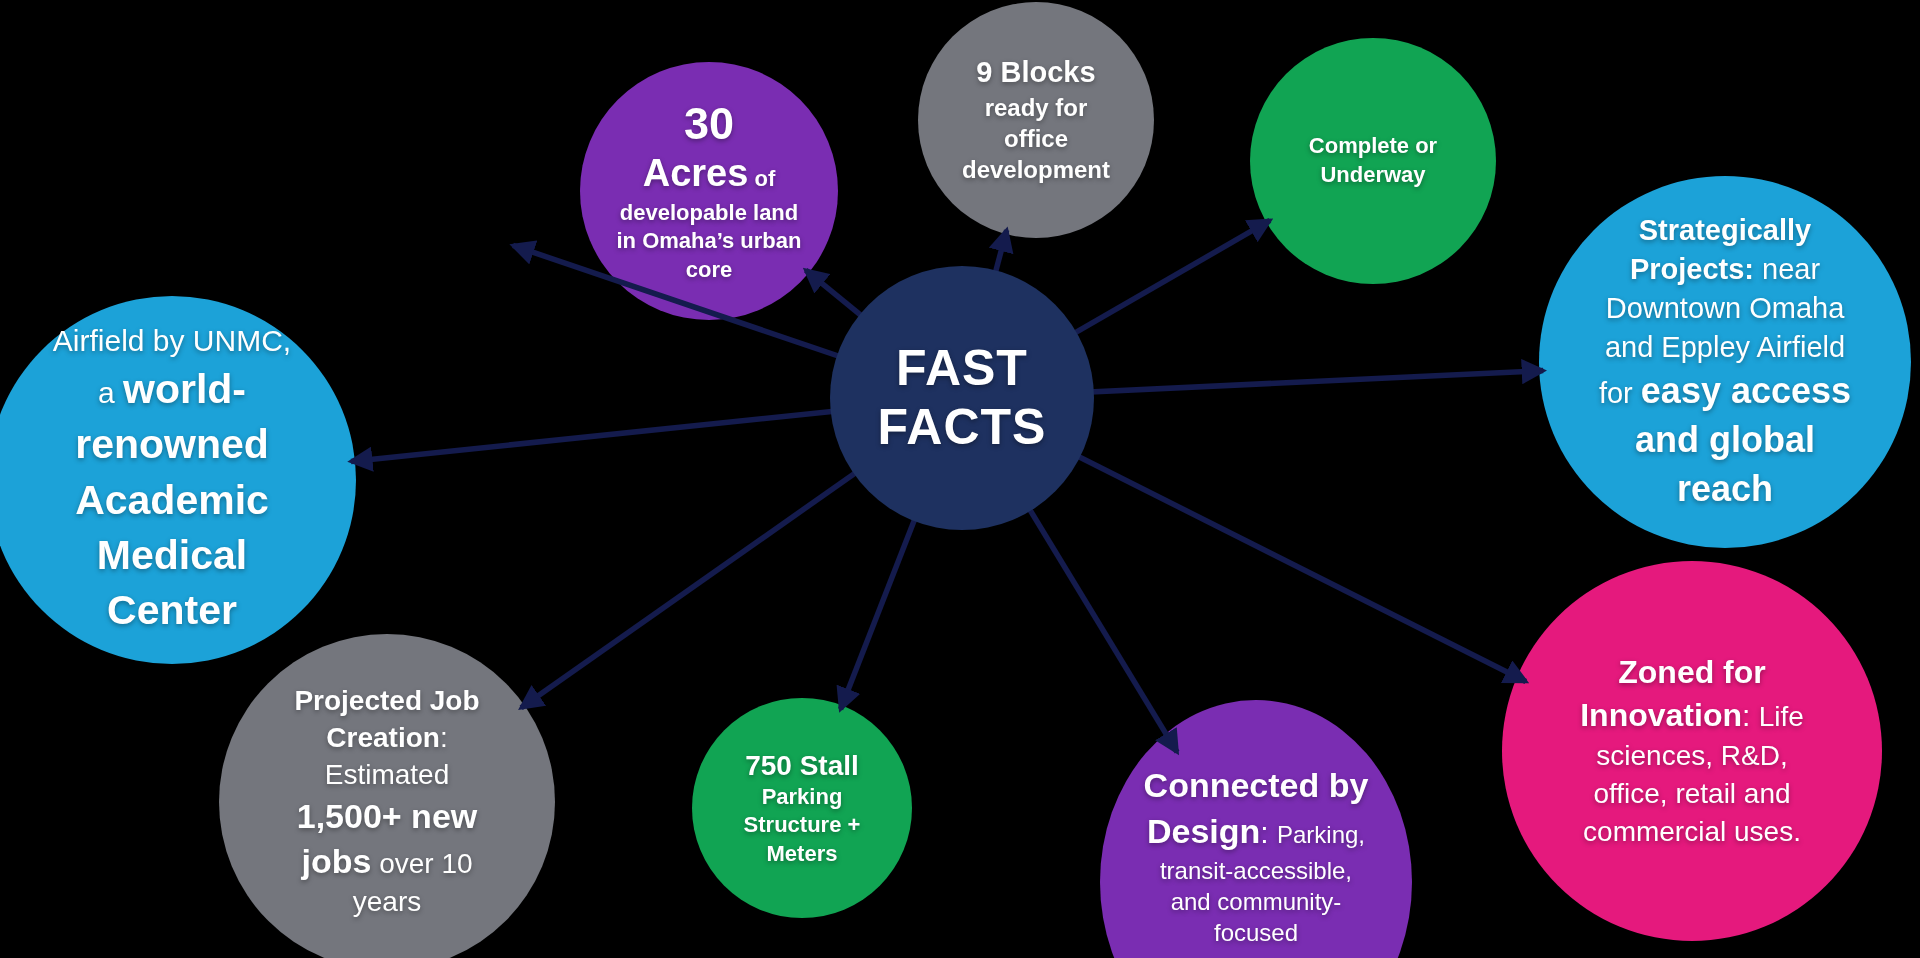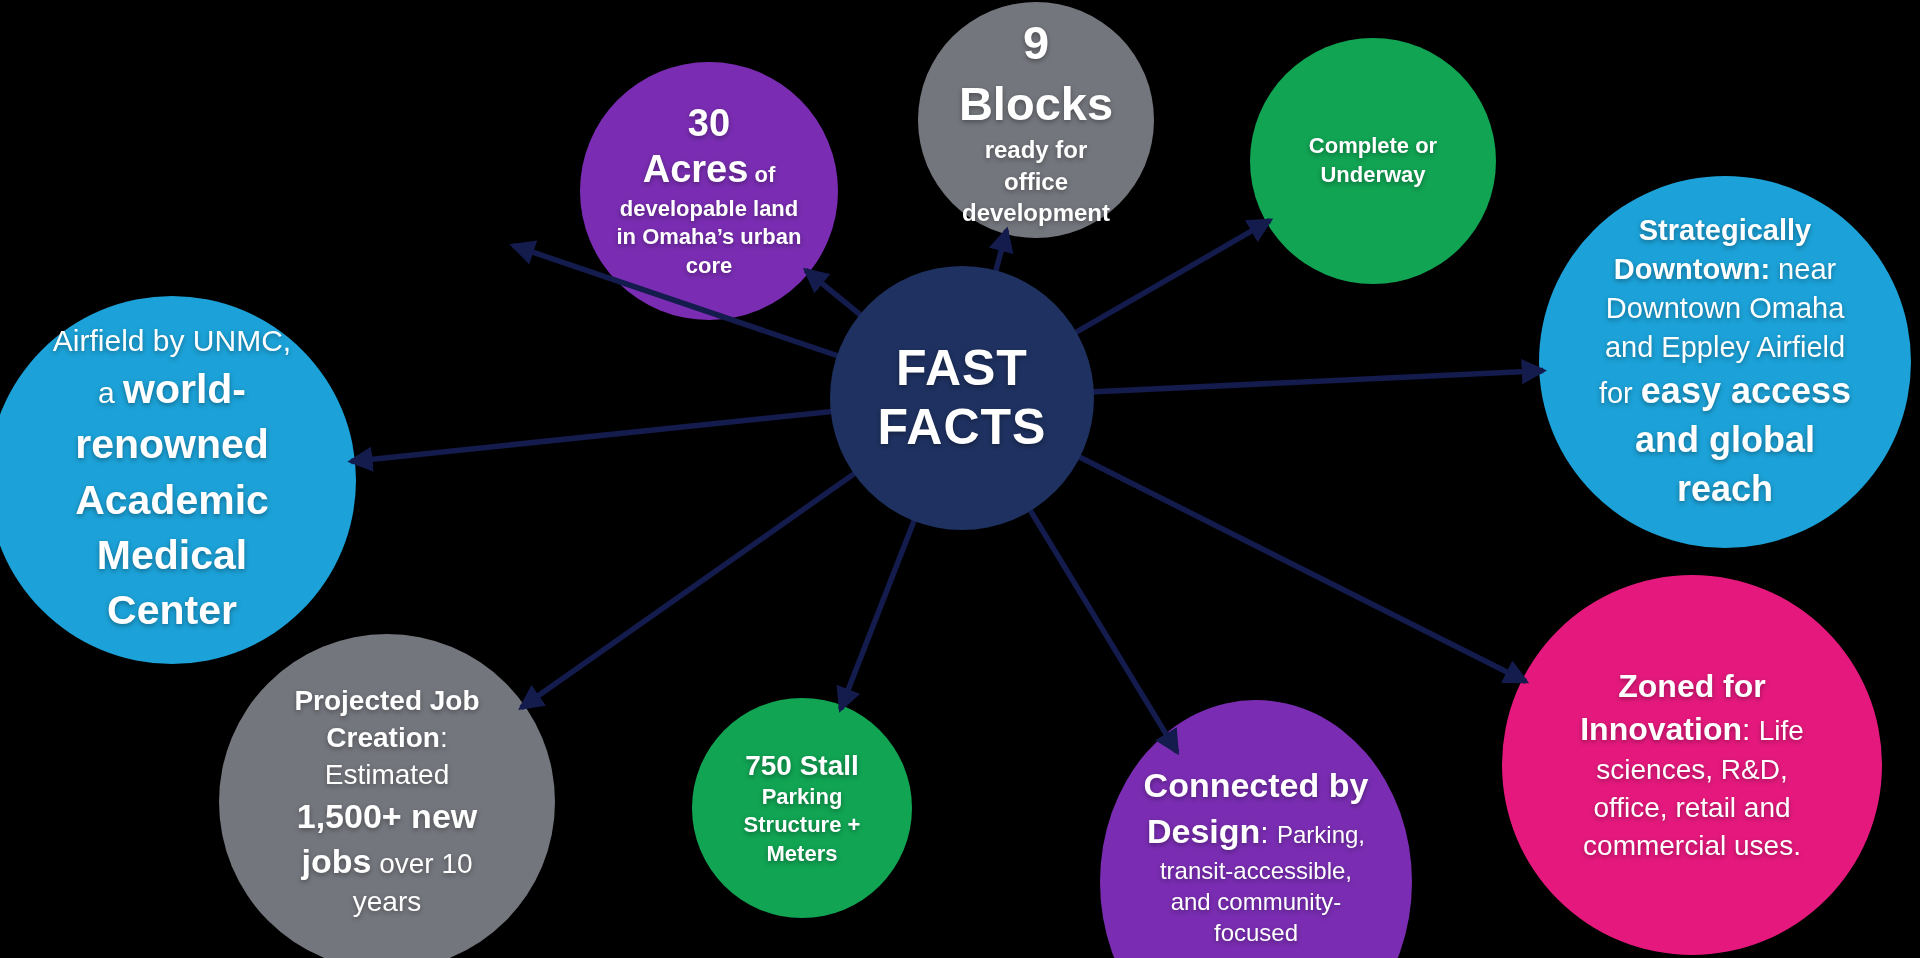--- a/index.html
+++ b/index.html
@@ -23,24 +23,24 @@
   .b-purple { background:var(--purple); }
   .b-gray   { background:var(--gray); }
   .b-green  { background:var(--green); }
   .b-blue   { background:var(--blue); }
   .txt { text-shadow:0 2px 5px rgba(0,0,0,.35); }
   .lift { padding-bottom:52px; }
   
   .t-investment { width:239px; line-height:1.3; font-size:27px; font-weight:700; }
   .t-investment .big { font-size:41px; font-weight:800; }
   .t-acres { width:190px; line-height:1.3; font-size:22px; font-weight:700; }
-  .t-acres .num { display:block; font-size:38px; font-weight:800; line-height:1.15; }
+  .t-acres .num { display:block; font-size:45px; font-weight:800; line-height:1.15; }
   .t-acres .big { font-size:38px; font-weight:800; }
   .t-blocks { width:165px; line-height:1.3; font-size:24px; font-weight:700; }
-  .t-blocks .big { display:block; font-size:47px; font-weight:800; line-height:1.3; }
+  .t-blocks .big { display:block; font-size:29px; font-weight:800; line-height:1.3; }
   .t-anchors { width:195px; line-height:1.3; font-size:22px; font-weight:700; }
   .t-anchors .big { display:block; font-size:34px; font-weight:800; line-height:1.2; margin-bottom:4px; }
   .t-situated { width:280px; line-height:1.35; font-size:29px; font-weight:400; }
   .t-situated .b1 { font-weight:700; }
   .t-situated .b2 { font-size:36px; font-weight:800; }
   .t-unmc { width:240px; line-height:1.35; font-size:30px; font-weight:400; }
   .t-unmc .b1 { font-size:41px; font-weight:700; }
   .t-jobs { width:235px; line-height:1.32; font-size:28px; font-weight:400; }
   .t-jobs .b1 { font-weight:700; }
   .t-jobs .b2 { font-size:34px; font-weight:800; }
@@ -83,40 +83,40 @@
 
   <div class="bubble sat b-gray" style="left:918px;top:2px;width:236px;height:236px">
     <div class="txt t-blocks"><span class="big">9 Blocks</span><span>ready for office development</span></div>
   </div>
 
   <div class="bubble sat b-green" style="left:1250px;top:38px;width:246px;height:246px">
     <div class="txt t-anchors"><span>Complete or Underway</span></div>
   </div>
 
   <div class="bubble sat b-blue" style="left:1539px;top:176px;width:372px;height:372px">
-    <div class="txt t-situated"><span class="b1">Strategically Downtown:</span><span> near Downtown Omaha and Eppley Airfield </span><span>for </span><span class="b2">easy access and global reach</span></div>
+    <div class="txt t-situated"><span class="b1">Strategically Projects:</span><span> near Downtown Omaha and Eppley Airfield </span><span>for </span><span class="b2">easy access and global reach</span></div>
   </div>
 
   <div class="bubble sat b-blue" style="left:-12px;top:296px;width:368px;height:368px">
     <div class="txt t-unmc"><span>Airfield by UNMC, a </span><span class="b1">world-renowned Academic Medical Center</span></div>
   </div>
 
   <div class="bubble sat b-gray" style="left:219px;top:634px;width:336px;height:336px">
     <div class="txt t-jobs"><span class="b1">Projected Job Creation</span><span>: Estimated </span><span class="b2">1,500+ new jobs</span><span> over 10 years</span></div>
   </div>
 
   <div class="bubble sat b-green" style="left:692px;top:698px;width:220px;height:220px">
     <div class="txt t-parking"><span class="big">750 Stall</span> <span>Parking Structure + Meters</span></div>
   </div>
 
   <div class="bubble sat b-purple lift" style="left:1100px;top:700px;width:312px;height:312px">
     <div class="txt t-connected"><span class="b1">Connected by Design</span><span class="colon">: </span><span>Parking, transit-accessible, and community-focused</span></div>
   </div>
 
-  <div class="bubble sat b-pink" style="left:1502px;top:575px;width:380px;height:380px">
+  <div class="bubble sat b-pink" style="left:1502px;top:561px;width:380px;height:380px">
     <div class="txt t-zoned"><span class="b1">Zoned for Innovation</span><span class="colon">: </span><span>Life sciences, R&amp;D, office, retail and commercial uses.</span></div>
   </div>
 
   <div class="bubble hub" style="left:830px;top:266px;width:264px;height:264px">
     <div class="txt">FAST FACTS</div>
   </div>
 
 </div>
 
 </body></html>

